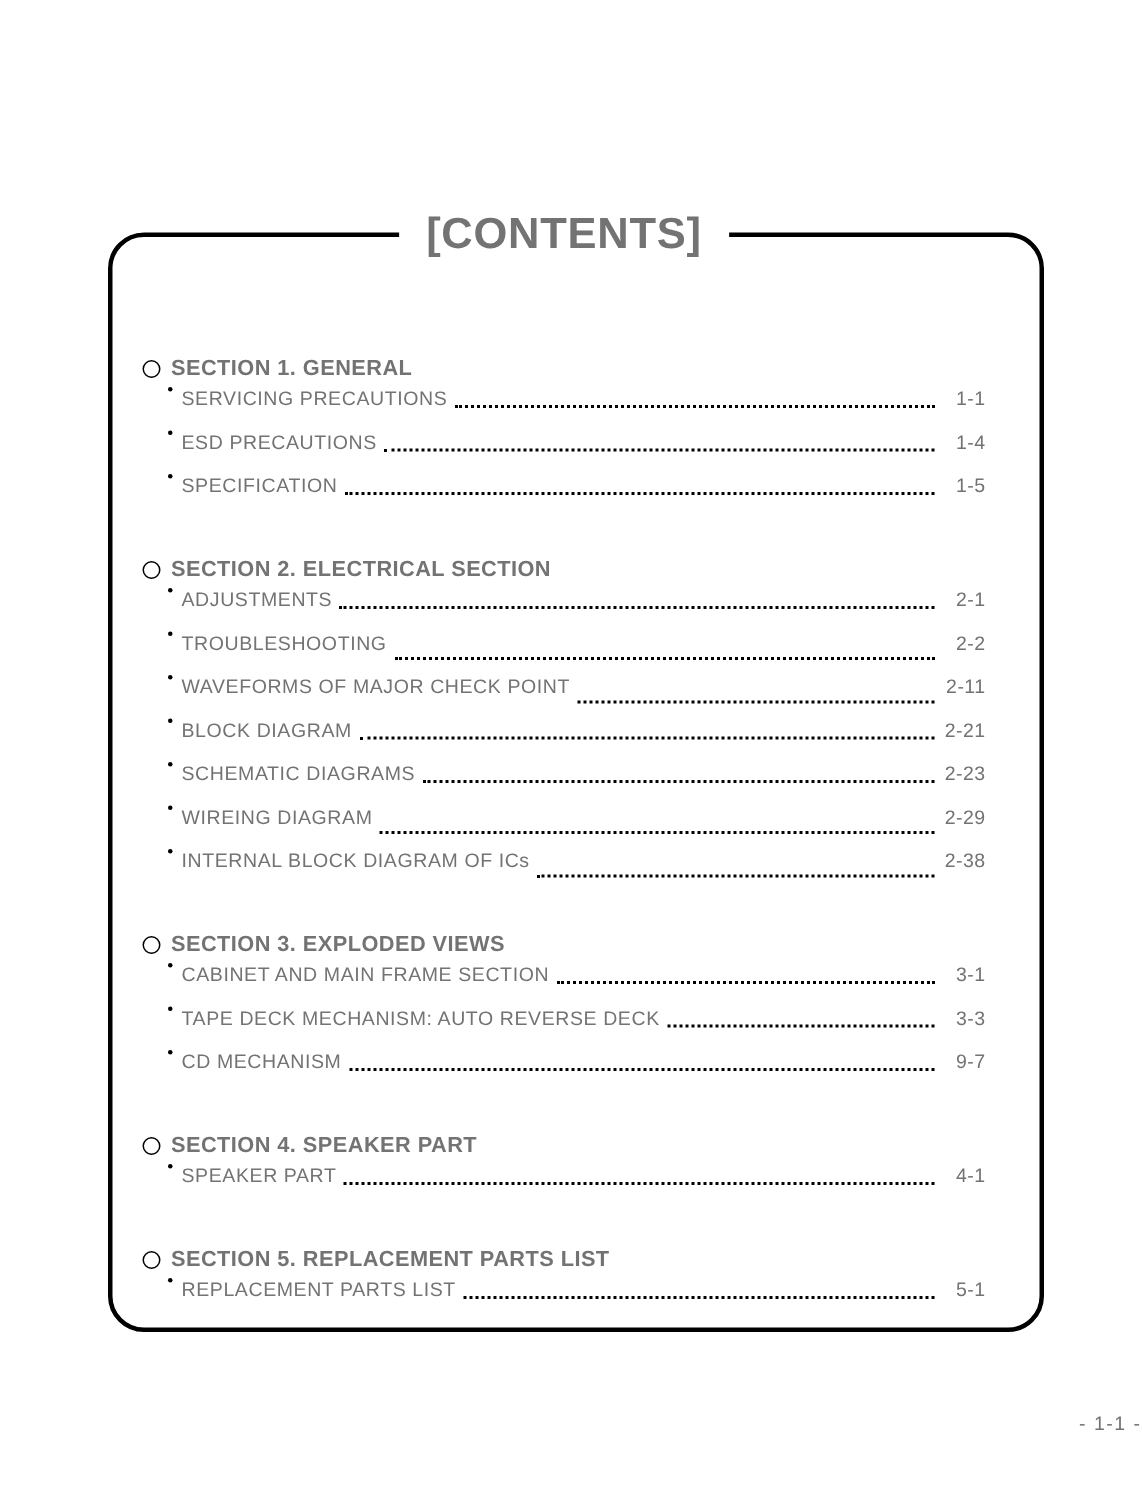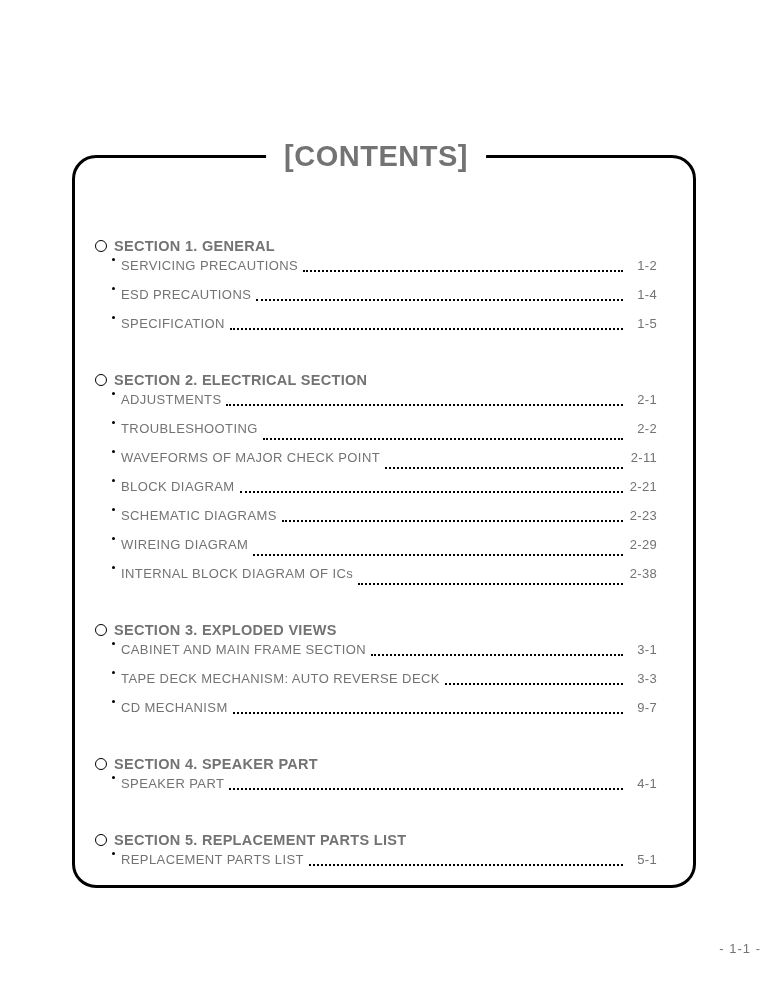--- a/index.html
+++ b/index.html
@@ -115,21 +115,21 @@
 
       <div class="section">
         <div class="sec-row">
           <span class="circ"></span>
           <span class="sec-label">SECTION 1. GENERAL</span>
         </div>
         <div class="item-row mid">
           <span class="dot"></span>
           <span class="lbl">SERVICING PRECAUTIONS</span>
           <span class="leader"></span>
-          <span class="pg">1-2</span>
+          <span class="pg">1-1</span>
         </div>
         <div class="item-row mid">
           <span class="dot"></span>
           <span class="lbl">ESD PRECAUTIONS</span>
           <span class="leader"></span>
           <span class="pg">1-4</span>
         </div>
         <div class="item-row mid">
           <span class="dot"></span>
           <span class="lbl">SPECIFICATION</span>

